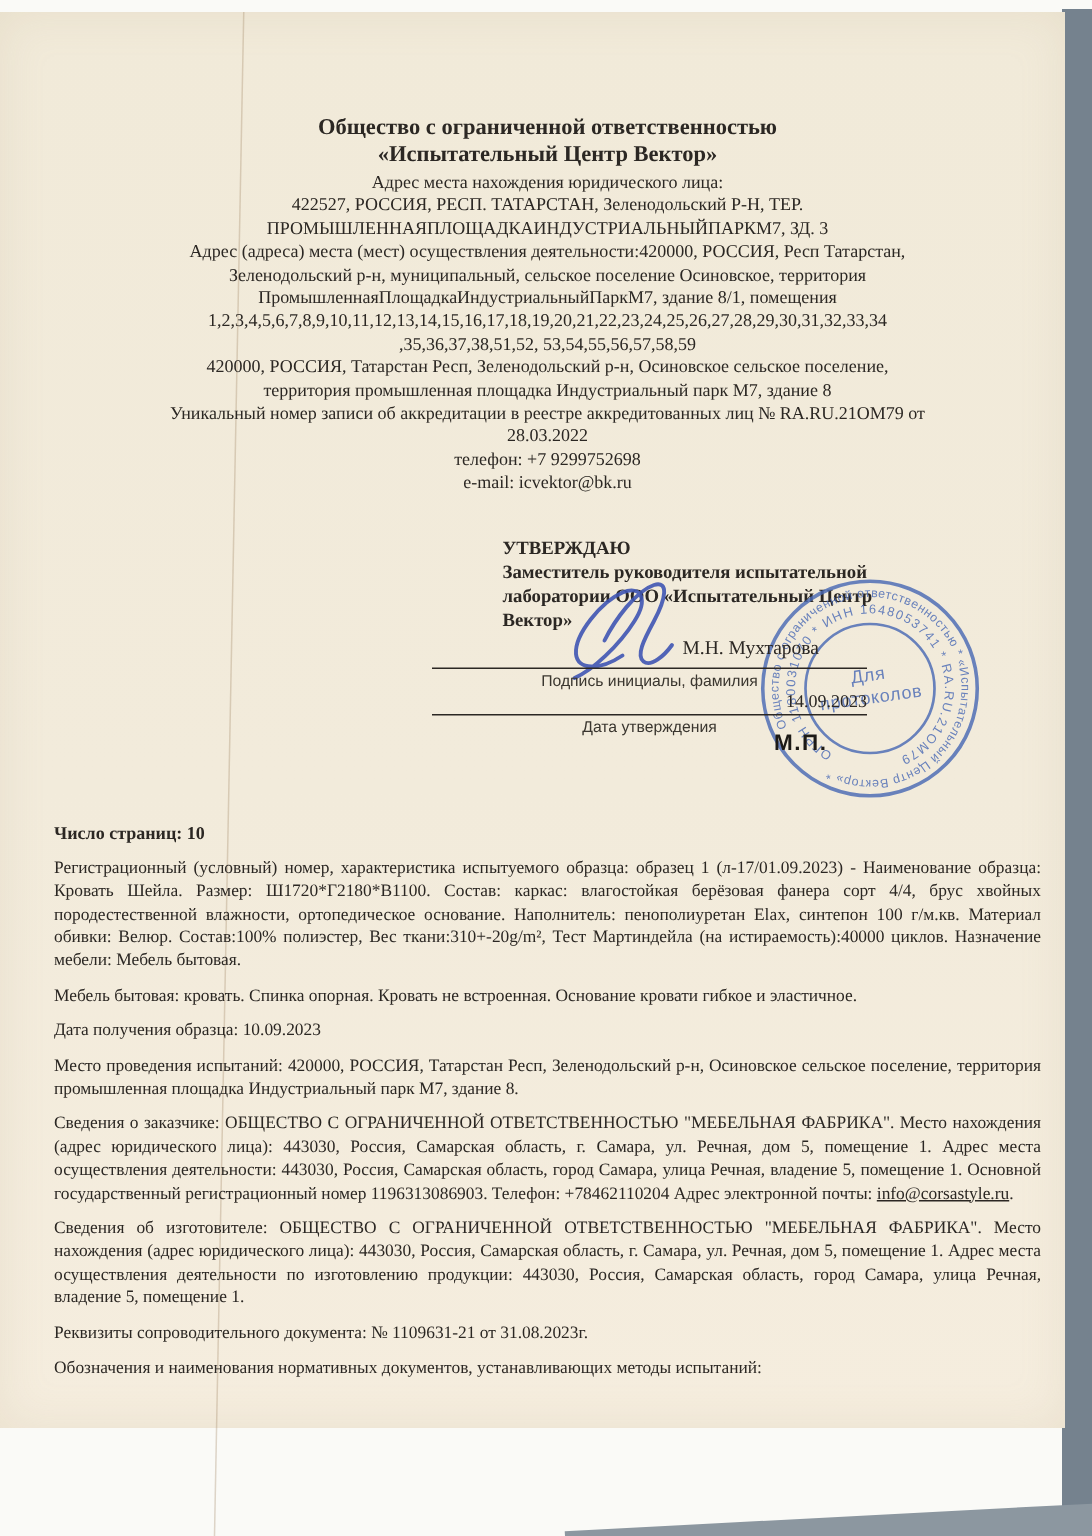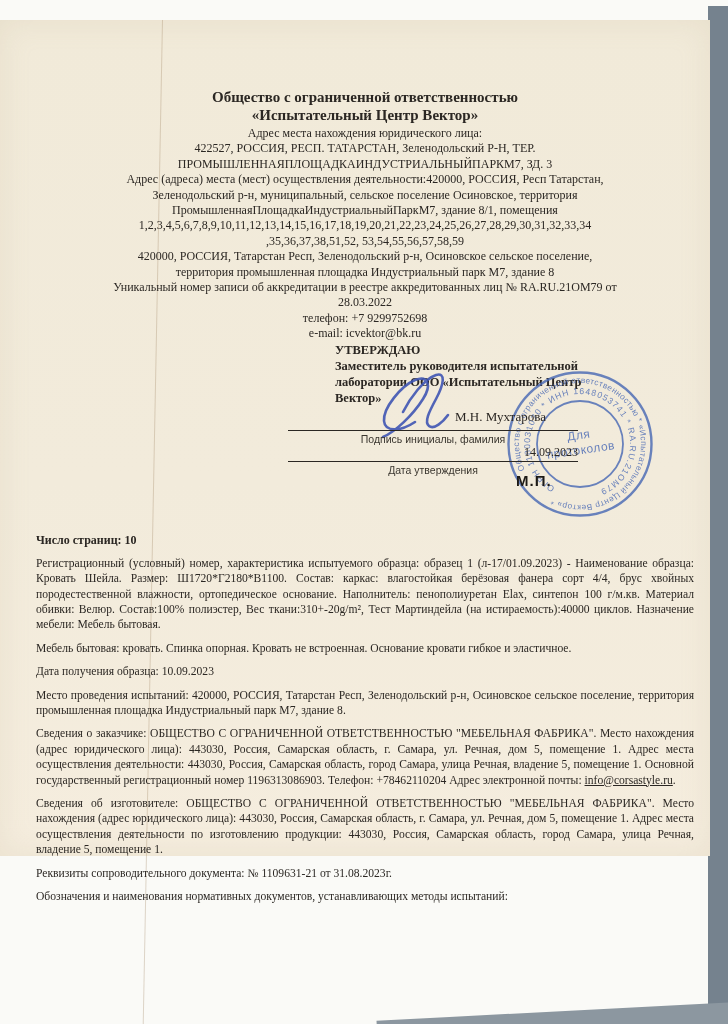--- a/index.html
+++ b/index.html
@@ -1,30 +1,30 @@
 <!DOCTYPE html>
 <html><head>
 <meta charset="utf-8">
 <style>
   html,body{margin:0;padding:0;}
   .viewport{position:relative;width:728px;height:1024px;background:#fafaf7;overflow:hidden;
             font-family:"Liberation Serif", serif;color:#2b2723;}
   .band-right{position:absolute;top:6px;right:0;width:20px;height:1018px;background:#75828e;}
   .band-bottom{position:absolute;right:-8px;top:1002px;width:360px;height:46px;background:#8c97a0;
                transform:rotate(-3deg);transform-origin:top right;}
-  .page{position:absolute;left:0;top:20px;width:710px;height:836px;
+  .page{position:absolute;left:0;top:8px;width:710px;height:944px;
         background:linear-gradient(180deg,#f1ead9 0%,#f2ebdb 55%,#f5edde 100%);
         box-shadow:inset 0 0 30px rgba(190,170,140,.18);}
   .crease{position:absolute;left:162px;top:0;width:1px;height:1040px;background:rgba(165,140,110,.35);
           transform:rotate(1.1deg);transform-origin:top left;}
   .content{position:absolute;left:36px;top:0;width:658px;}
   .org{margin-top:68px;text-align:center;font-weight:bold;font-size:15px;line-height:18px;}
   .addr{text-align:center;font-size:12px;line-height:15.4px;margin-top:2px;}
   .addr div{white-space:nowrap;}
-  .approval{position:relative;height:185px;margin-top:0;}
+  .approval{position:relative;height:185px;margin-top:27px;}
   .approve-text{position:absolute;left:299px;top:0;width:268px;font-weight:bold;font-size:12.5px;line-height:16px;}
   .approve-text .ttl{margin-bottom:0;}
   .sig-name{position:absolute;left:419px;top:67px;font-weight:normal;font-size:13px;white-space:nowrap;}
   .sig-line{position:absolute;left:252px;width:290px;border-top:1.4px solid #2b2723;}
   .line1{top:88px;} .line2{top:119px;}
   .sig-caption{position:absolute;left:252px;width:290px;text-align:center;
                font-family:"Liberation Sans", sans-serif;font-size:10.5px;color:#3a362f;}
   .cap1{top:91px;} .cap2{top:122px;}
   .sig-date{position:absolute;left:252px;top:103px;width:290px;text-align:right;font-weight:normal;font-size:12px;}
   .seal-mark{position:absolute;left:480px;top:130px;font-family:"Liberation Sans", sans-serif;

